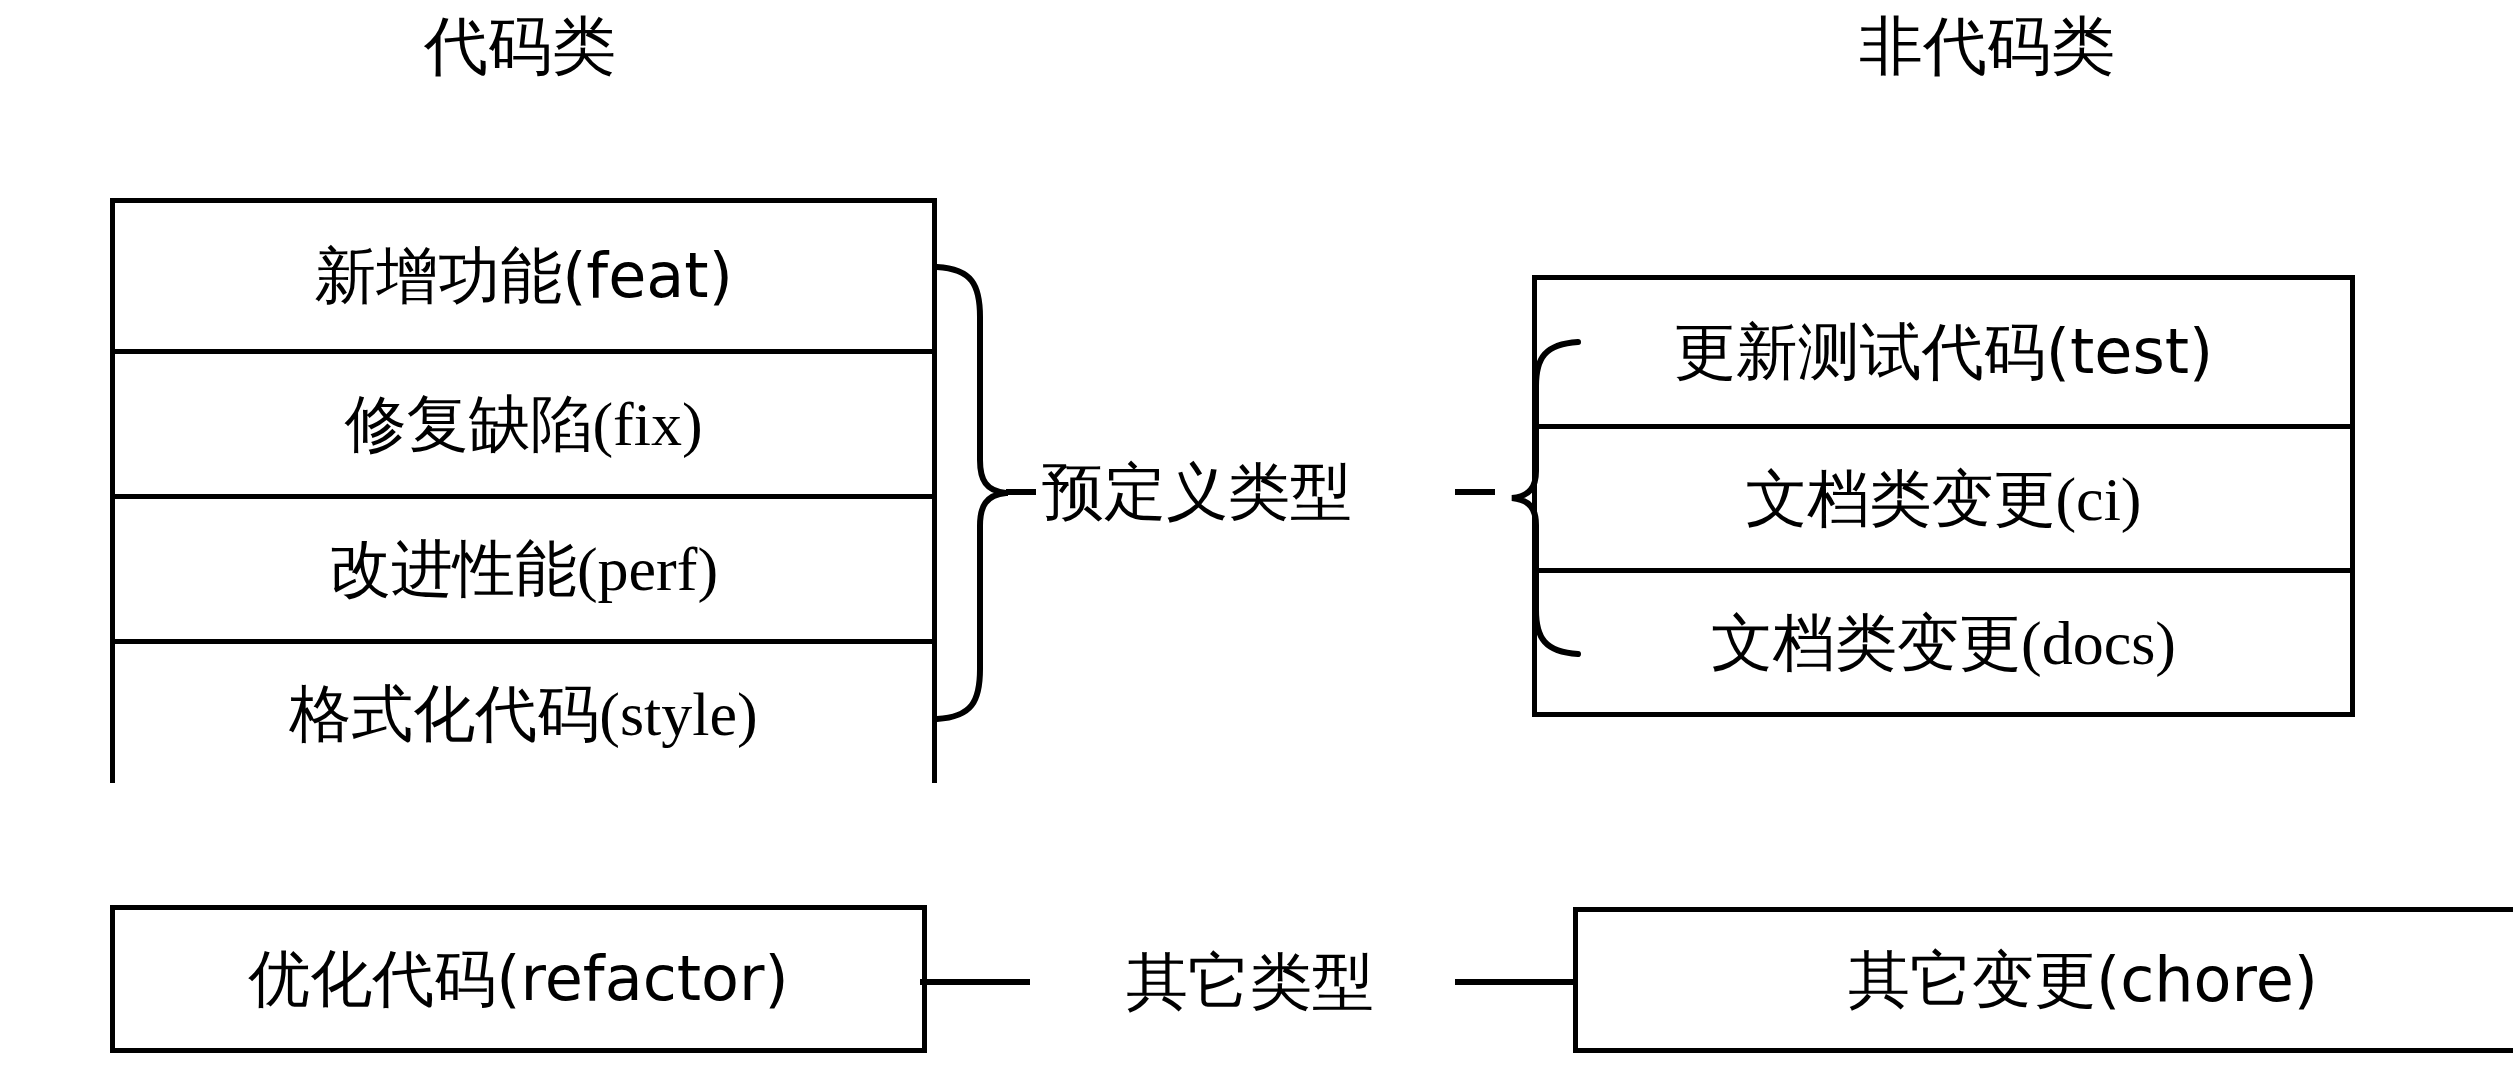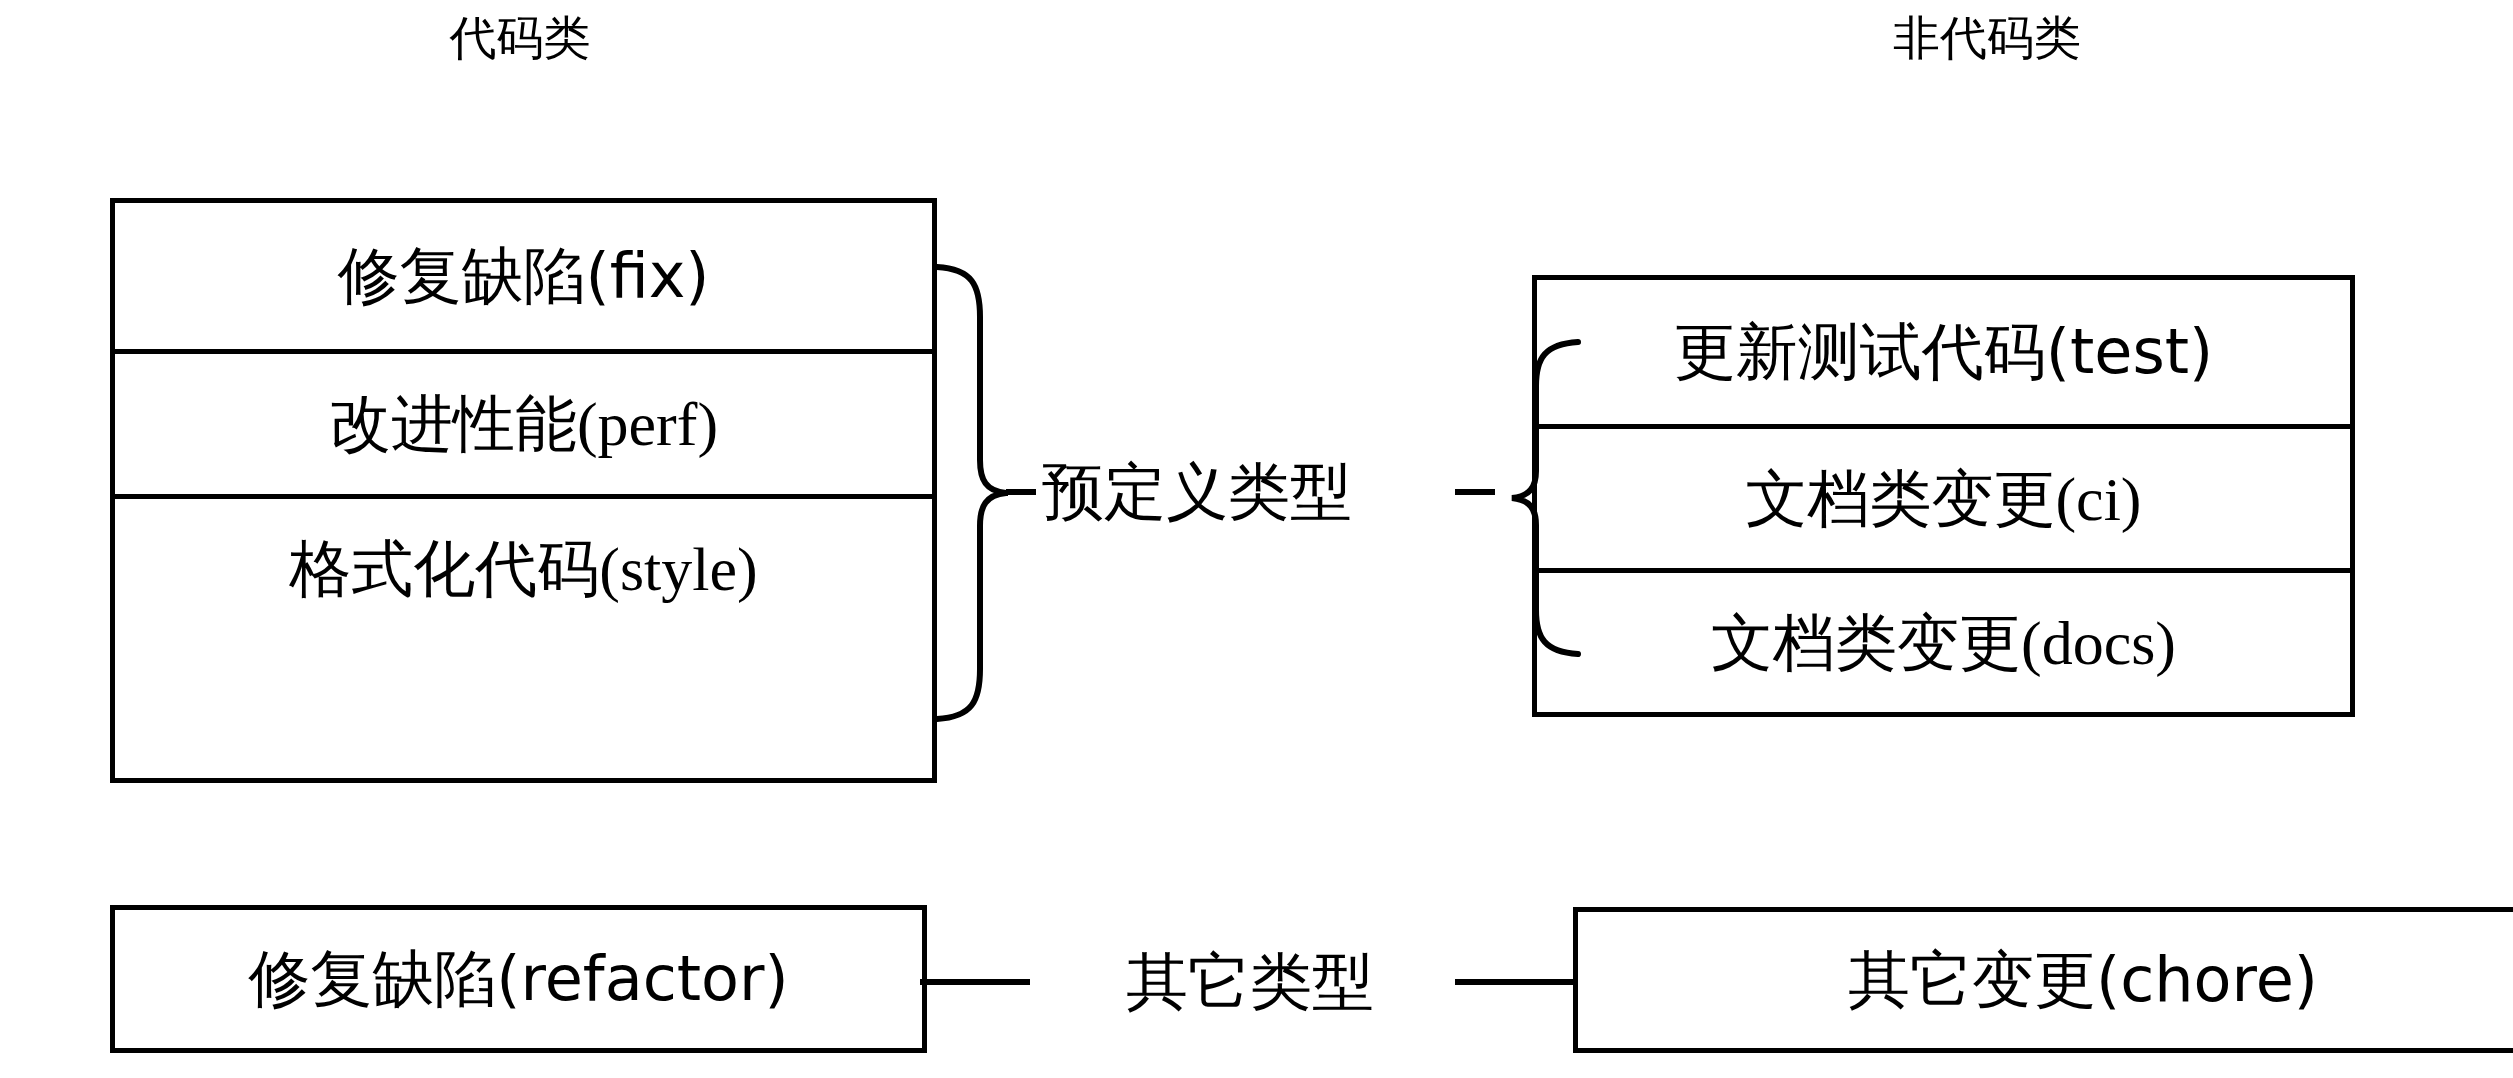--- a/index.html
+++ b/index.html
@@ -16,21 +16,21 @@
     position: relative;
     width: 2513px;
     height: 1078px;
     background: #ffffff;
     overflow: hidden;
   }
 
   
   .col-title {
     position: absolute;
-    font-size: 47px;
+    font-size: 64px;
     line-height: 1;
     white-space: nowrap;
     text-align: center;
     transform: translateX(-50%);
     color: #000;
   }
   #title-code      { left: 520px;  top: 14px; }
   #title-noncode   { left: 1987px; top: 14px; }
 
   
@@ -119,20 +119,21 @@
 </head>
 <body>
 
 <div id="canvas">
 
   <div class="col-title" id="title-code">代码类</div>
 
   <div class="col-title" id="title-noncode">非代码类</div>
 
   <div class="table-box" id="table-code">
+    <div class="row">新增功能(feat)</div>
     <div class="row">修复缺陷(fix)</div>
     <div class="row">改进性能(perf)</div>
     <div class="row">格式化代码(style)</div>
   </div>
 
   <div class="table-box" id="table-noncode">
     <div class="row">更新测试代码(test)</div>
     <div class="row">文档类变更(ci)</div>
     <div class="row">文档类变更(docs)</div>
   </div>
@@ -159,21 +160,21 @@
   <svg class="vec" id="brace-right-svg" width="95" height="325" viewBox="0 0 95 325">
     <path d="M 88 12
              C 55 14, 46 28, 46 56
              L 46 141
              C 46 157, 40 166, 22 168
              C 40 170, 46 179, 46 195
              L 46 280
              C 46 308, 55 322, 88 324" fill="none" stroke="#000" stroke-width="6" stroke-linecap="round"></path>
   </svg>
 
-  <div class="single-box" id="box-refactor">修复缺陷(refactor)</div>
+  <div class="single-box" id="box-refactor">优化代码(refactor)</div>
 
   <svg class="vec" id="conn-other-svg" width="120" height="44" viewBox="0 0 120 44">
     <line x1="0" y1="22" x2="110" y2="22" stroke="#000" stroke-width="6"></line>
   </svg>
 
   <div class="mid-label" id="label-other">其它类型</div>
 
   <svg class="vec" width="120" height="44" viewBox="0 0 120 44" style="left:1455px; top:960px;">
     <line x1="0" y1="22" x2="118" y2="22" stroke="#000" stroke-width="6"></line>
   </svg>

